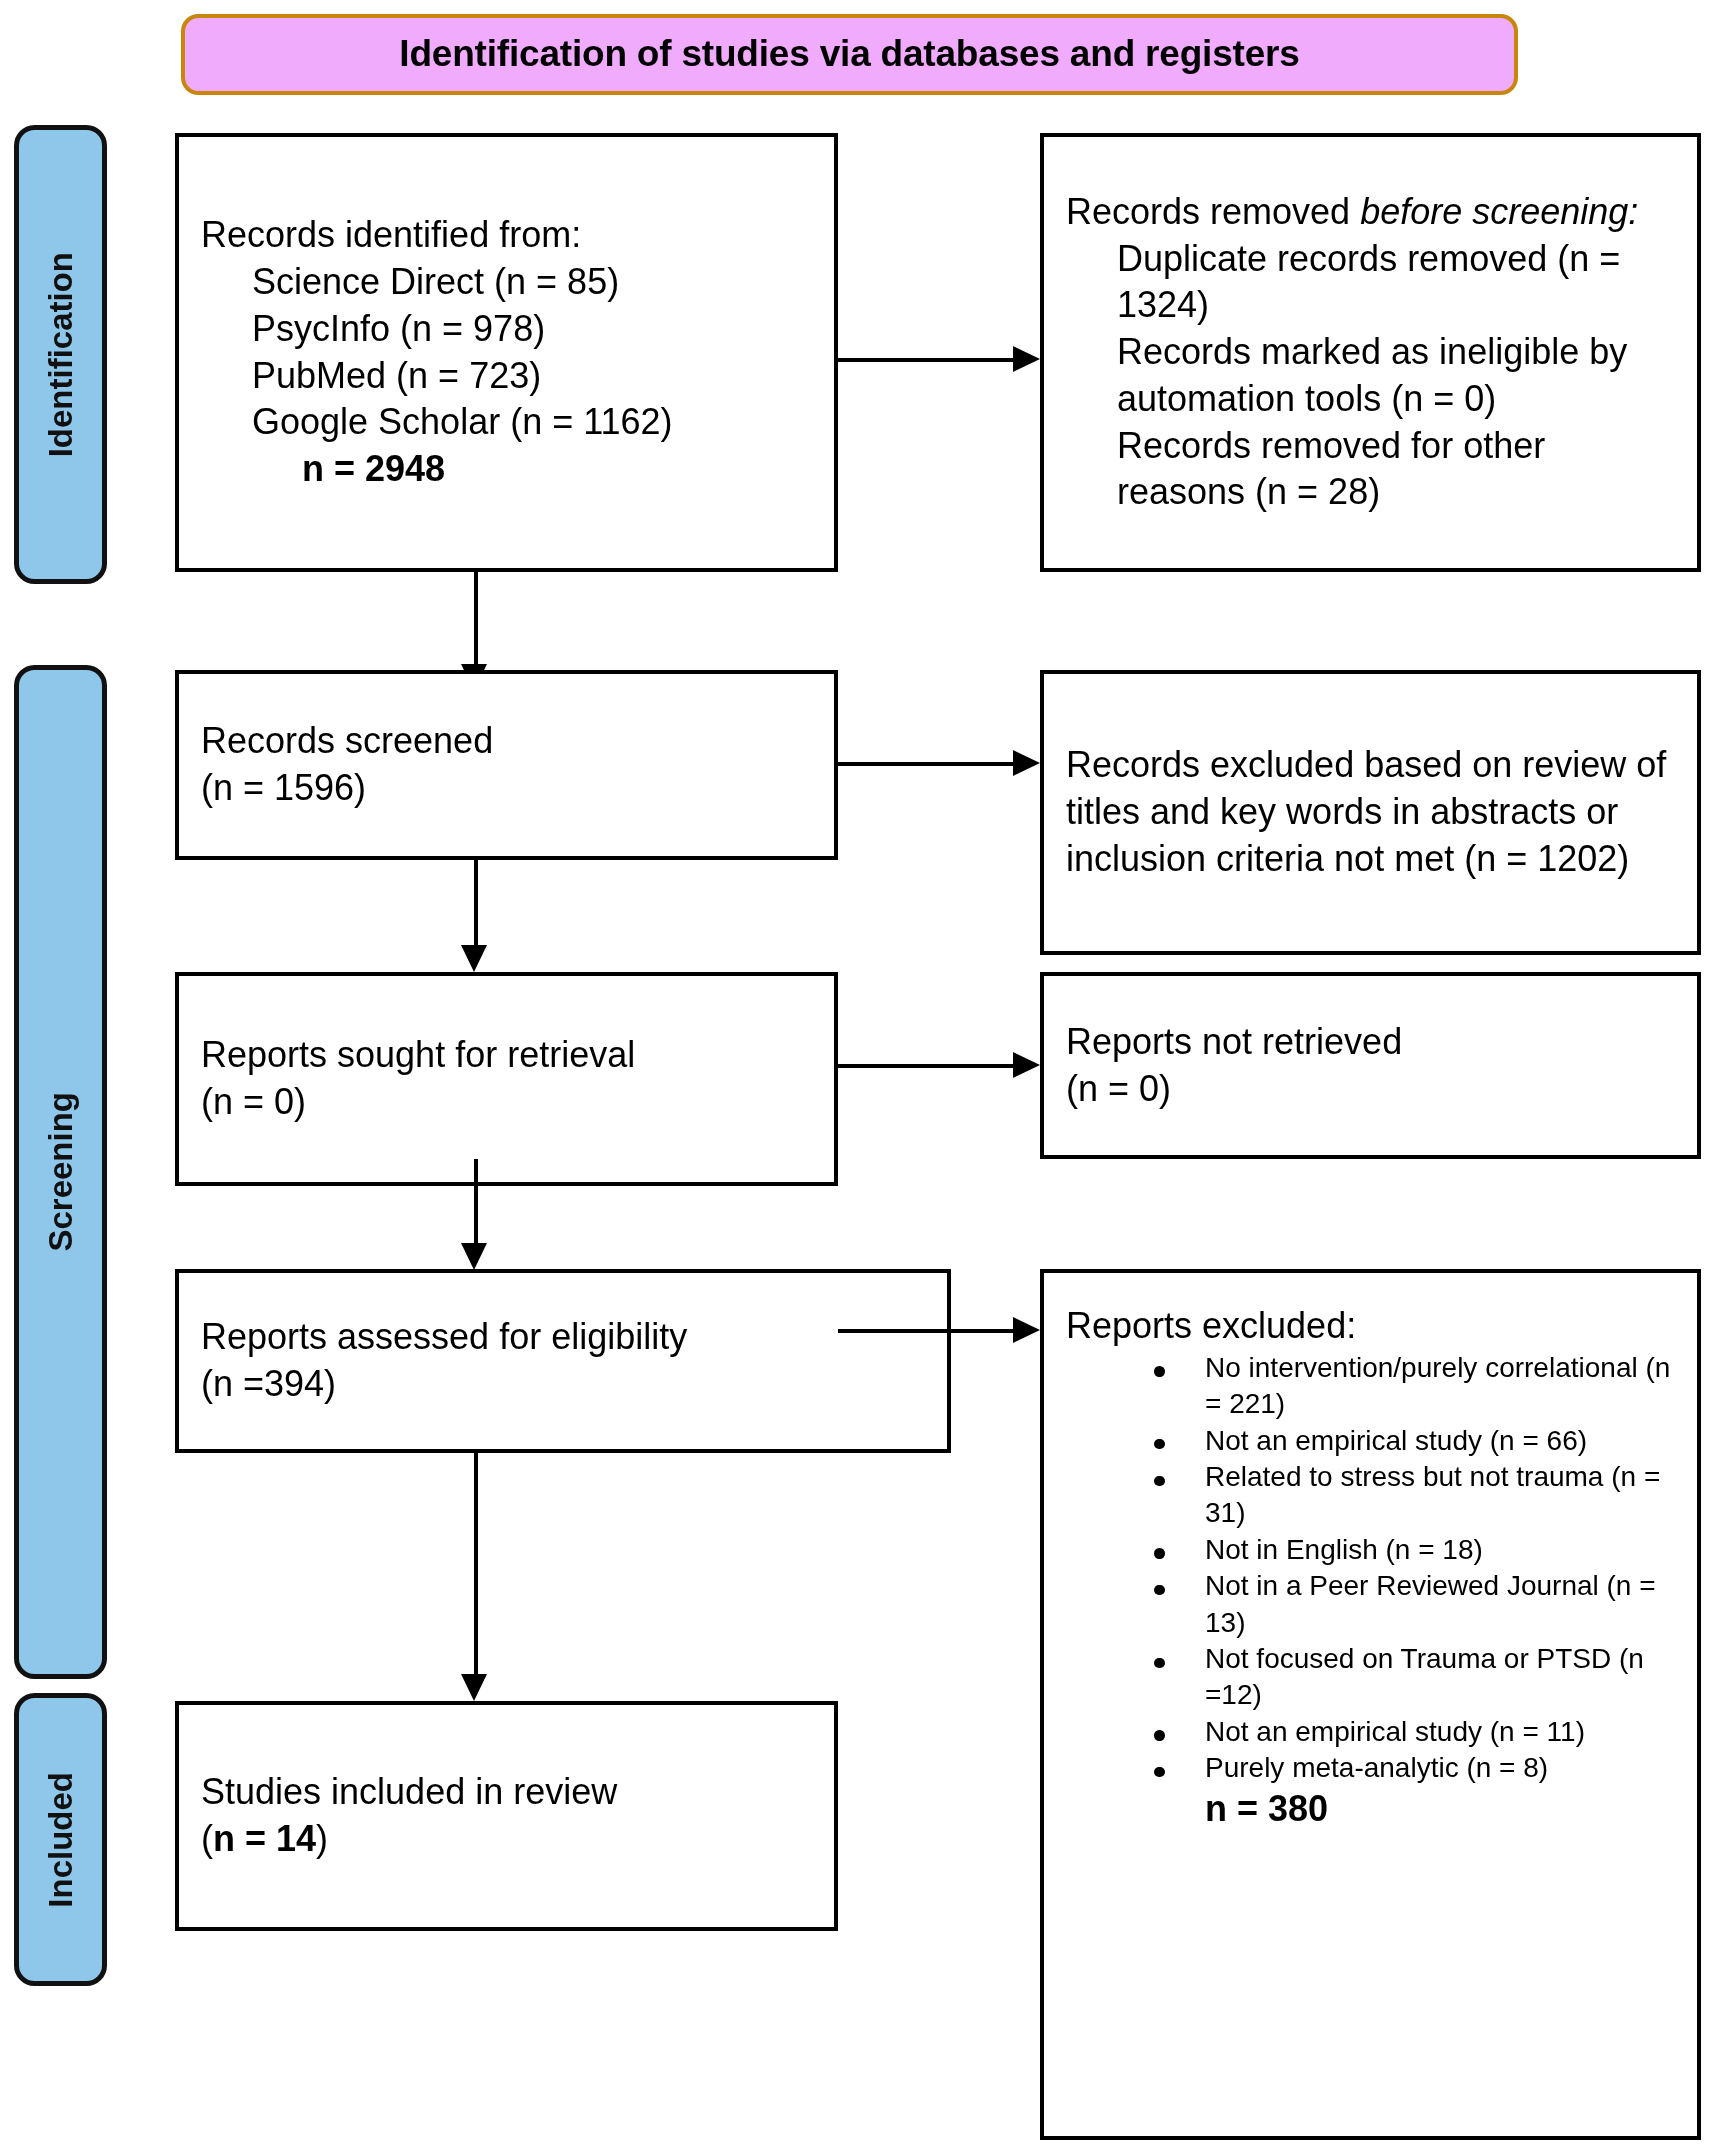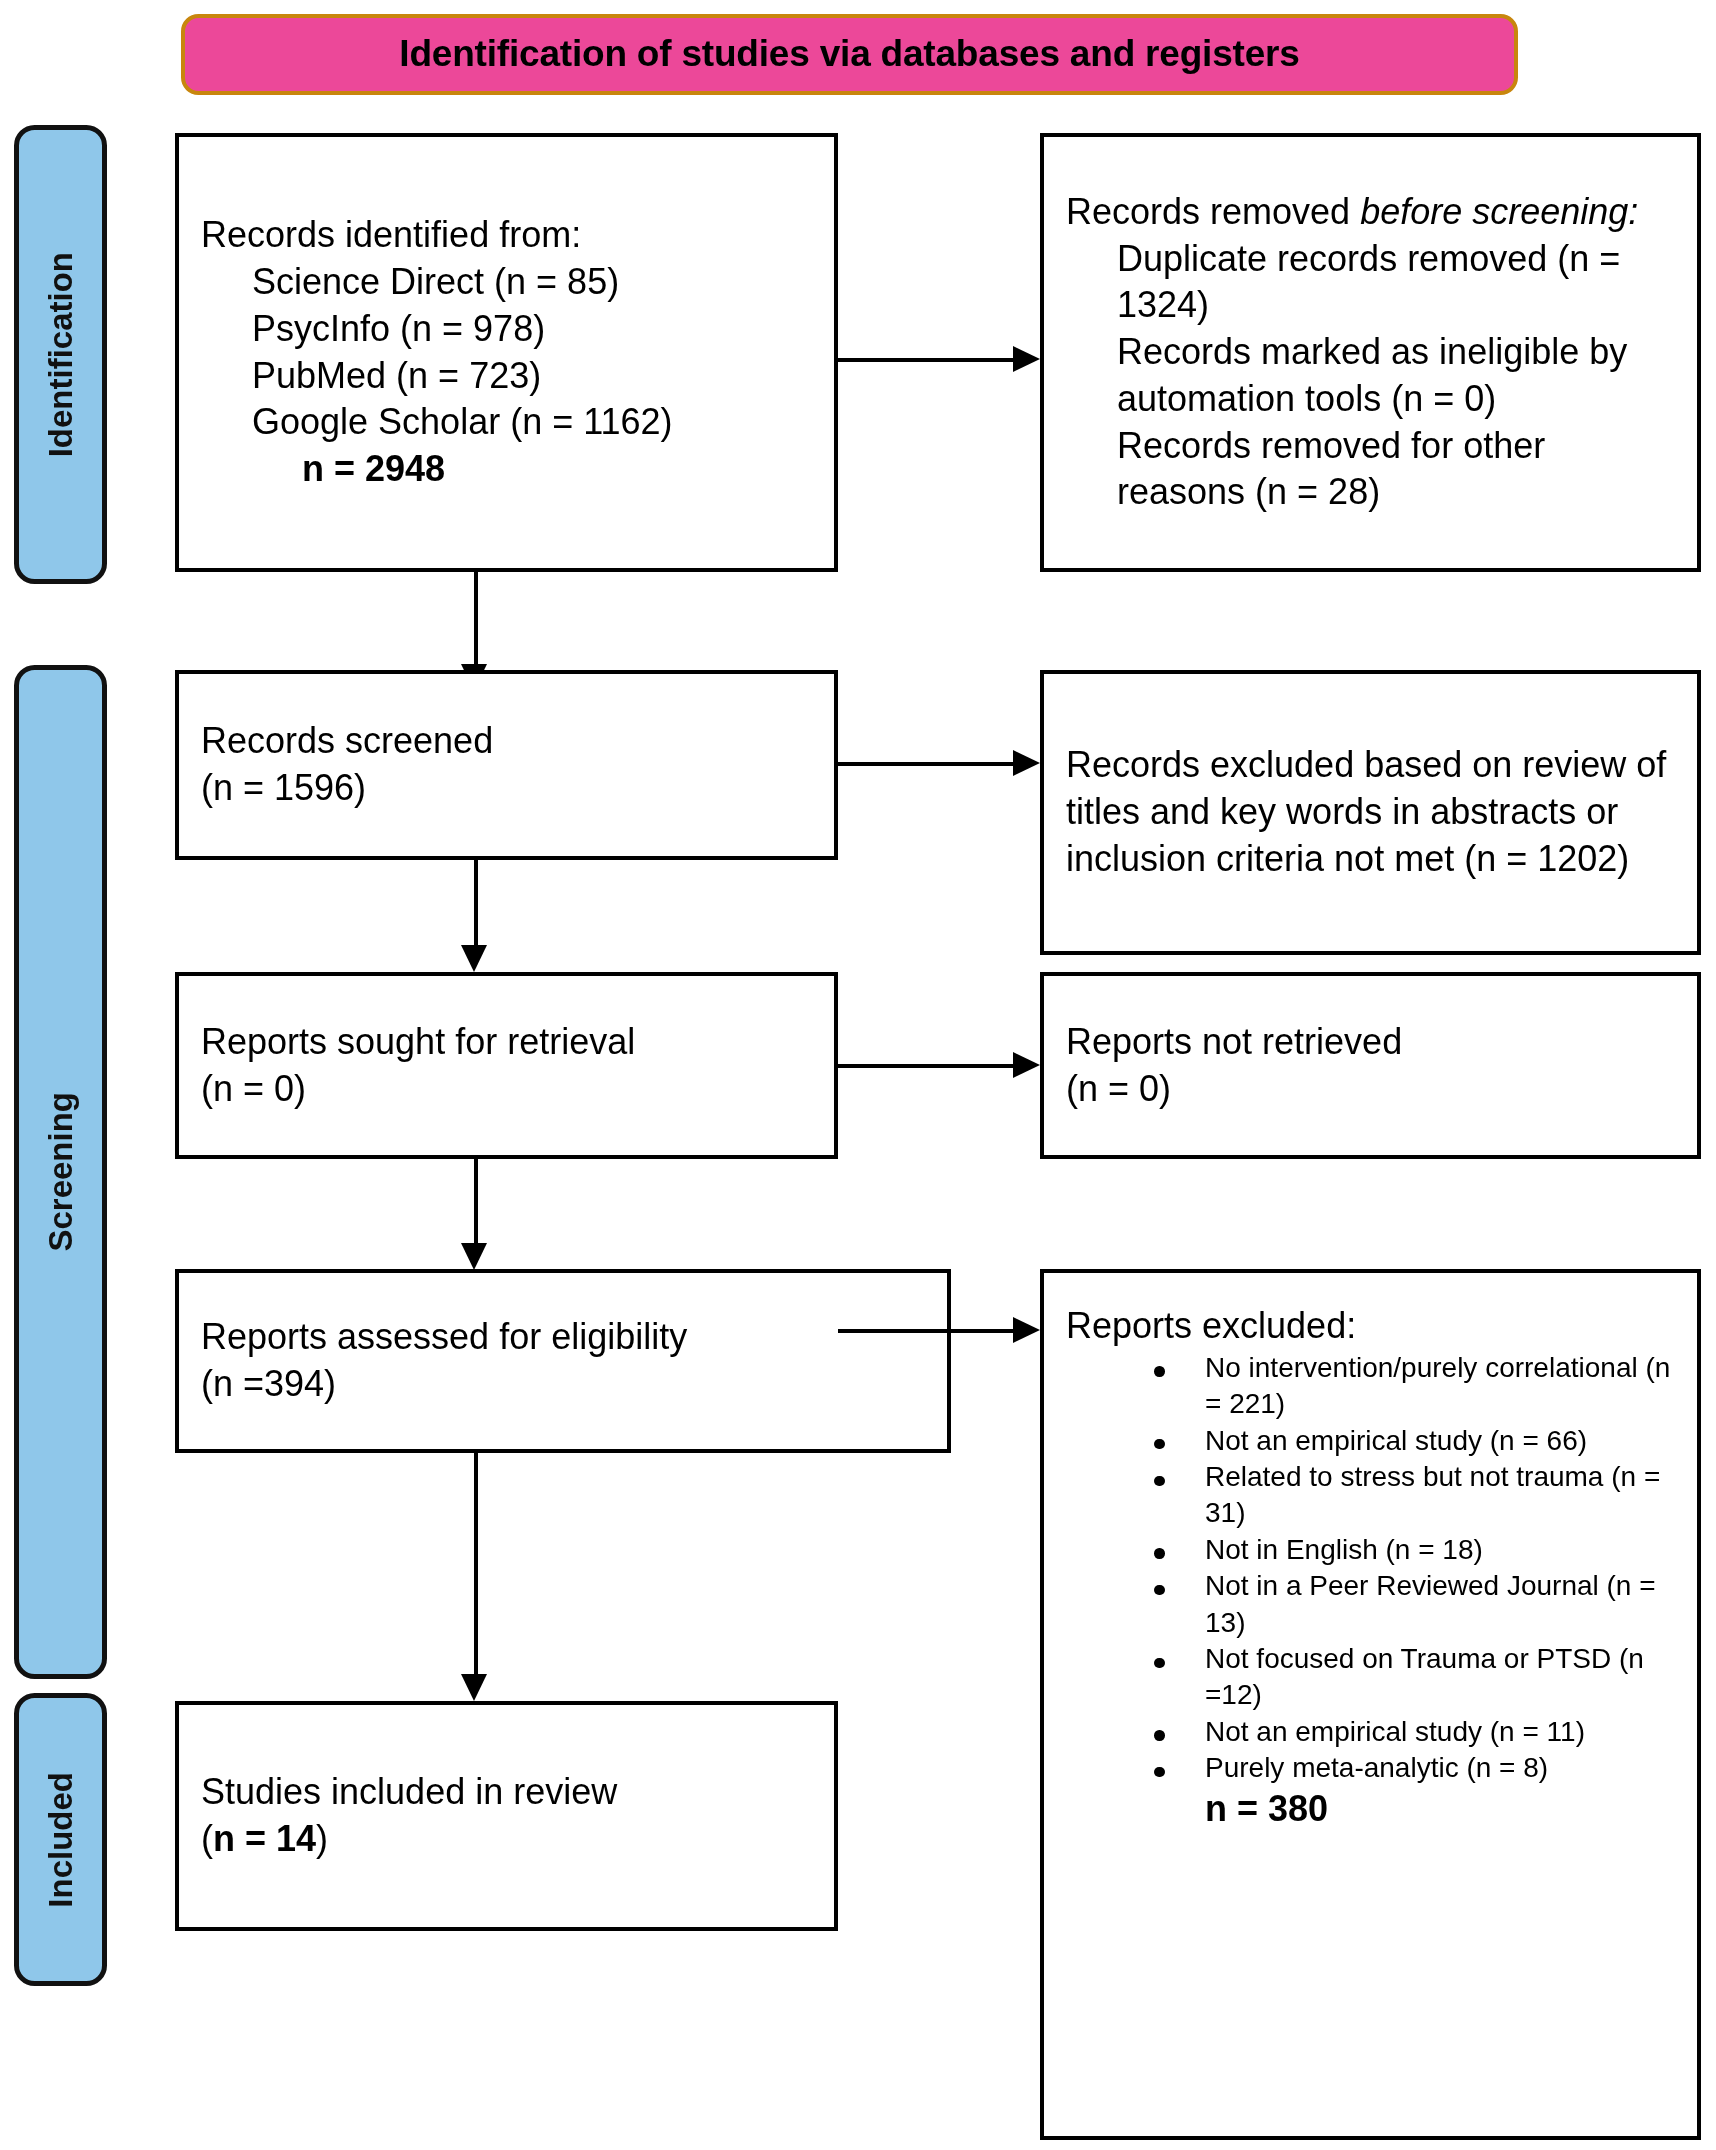--- a/index.html
+++ b/index.html
@@ -18,21 +18,21 @@
     overflow: hidden;
   }
 
   
   .banner {
     position: absolute;
     left: 181px;
     top: 14.3px;
     width: 1337px;
     height: 81px;
-    background: #ec4899;
+    background: #f0abfc;
     border: 4.8px solid #C8860D;
     border-radius: 17.4px;
     box-sizing: border-box;
     display: flex;
     align-items: center;
     justify-content: center;
   }
   .banner-text {
     font-size: 37px;
     font-weight: bold;
@@ -208,21 +208,21 @@
   <div class="box" style="left:1040px; top:670px; width:661px; height:285px;">
     <p>Records excluded based on review of titles and key words in abstracts or inclusion criteria not met (n = 1202)</p>
   </div>
 
   <div class="hline" style="left:838px; top:762px; width:176px;"></div>
   <div class="arrow-right" style="left:1013px; top:750px;"></div>
 
   <div class="vline" style="left:474px; top:860px; height:87px;"></div>
   <div class="arrow-down" style="left:461px; top:945px;"></div>
 
-  <div class="box" style="left:175px; top:972px; width:663px; height:187px;">
+  <div class="box" style="left:175px; top:972px; width:663px; height:214px;">
     <p>Reports sought for retrieval</p>
     <p>(n = 0)</p>
   </div>
 
   <div class="box" style="left:1040px; top:972px; width:661px; height:187px;">
     <p>Reports not retrieved</p>
     <p>(n = 0)</p>
   </div>
 
   <div class="hline" style="left:838px; top:1064px; width:176px;"></div>

